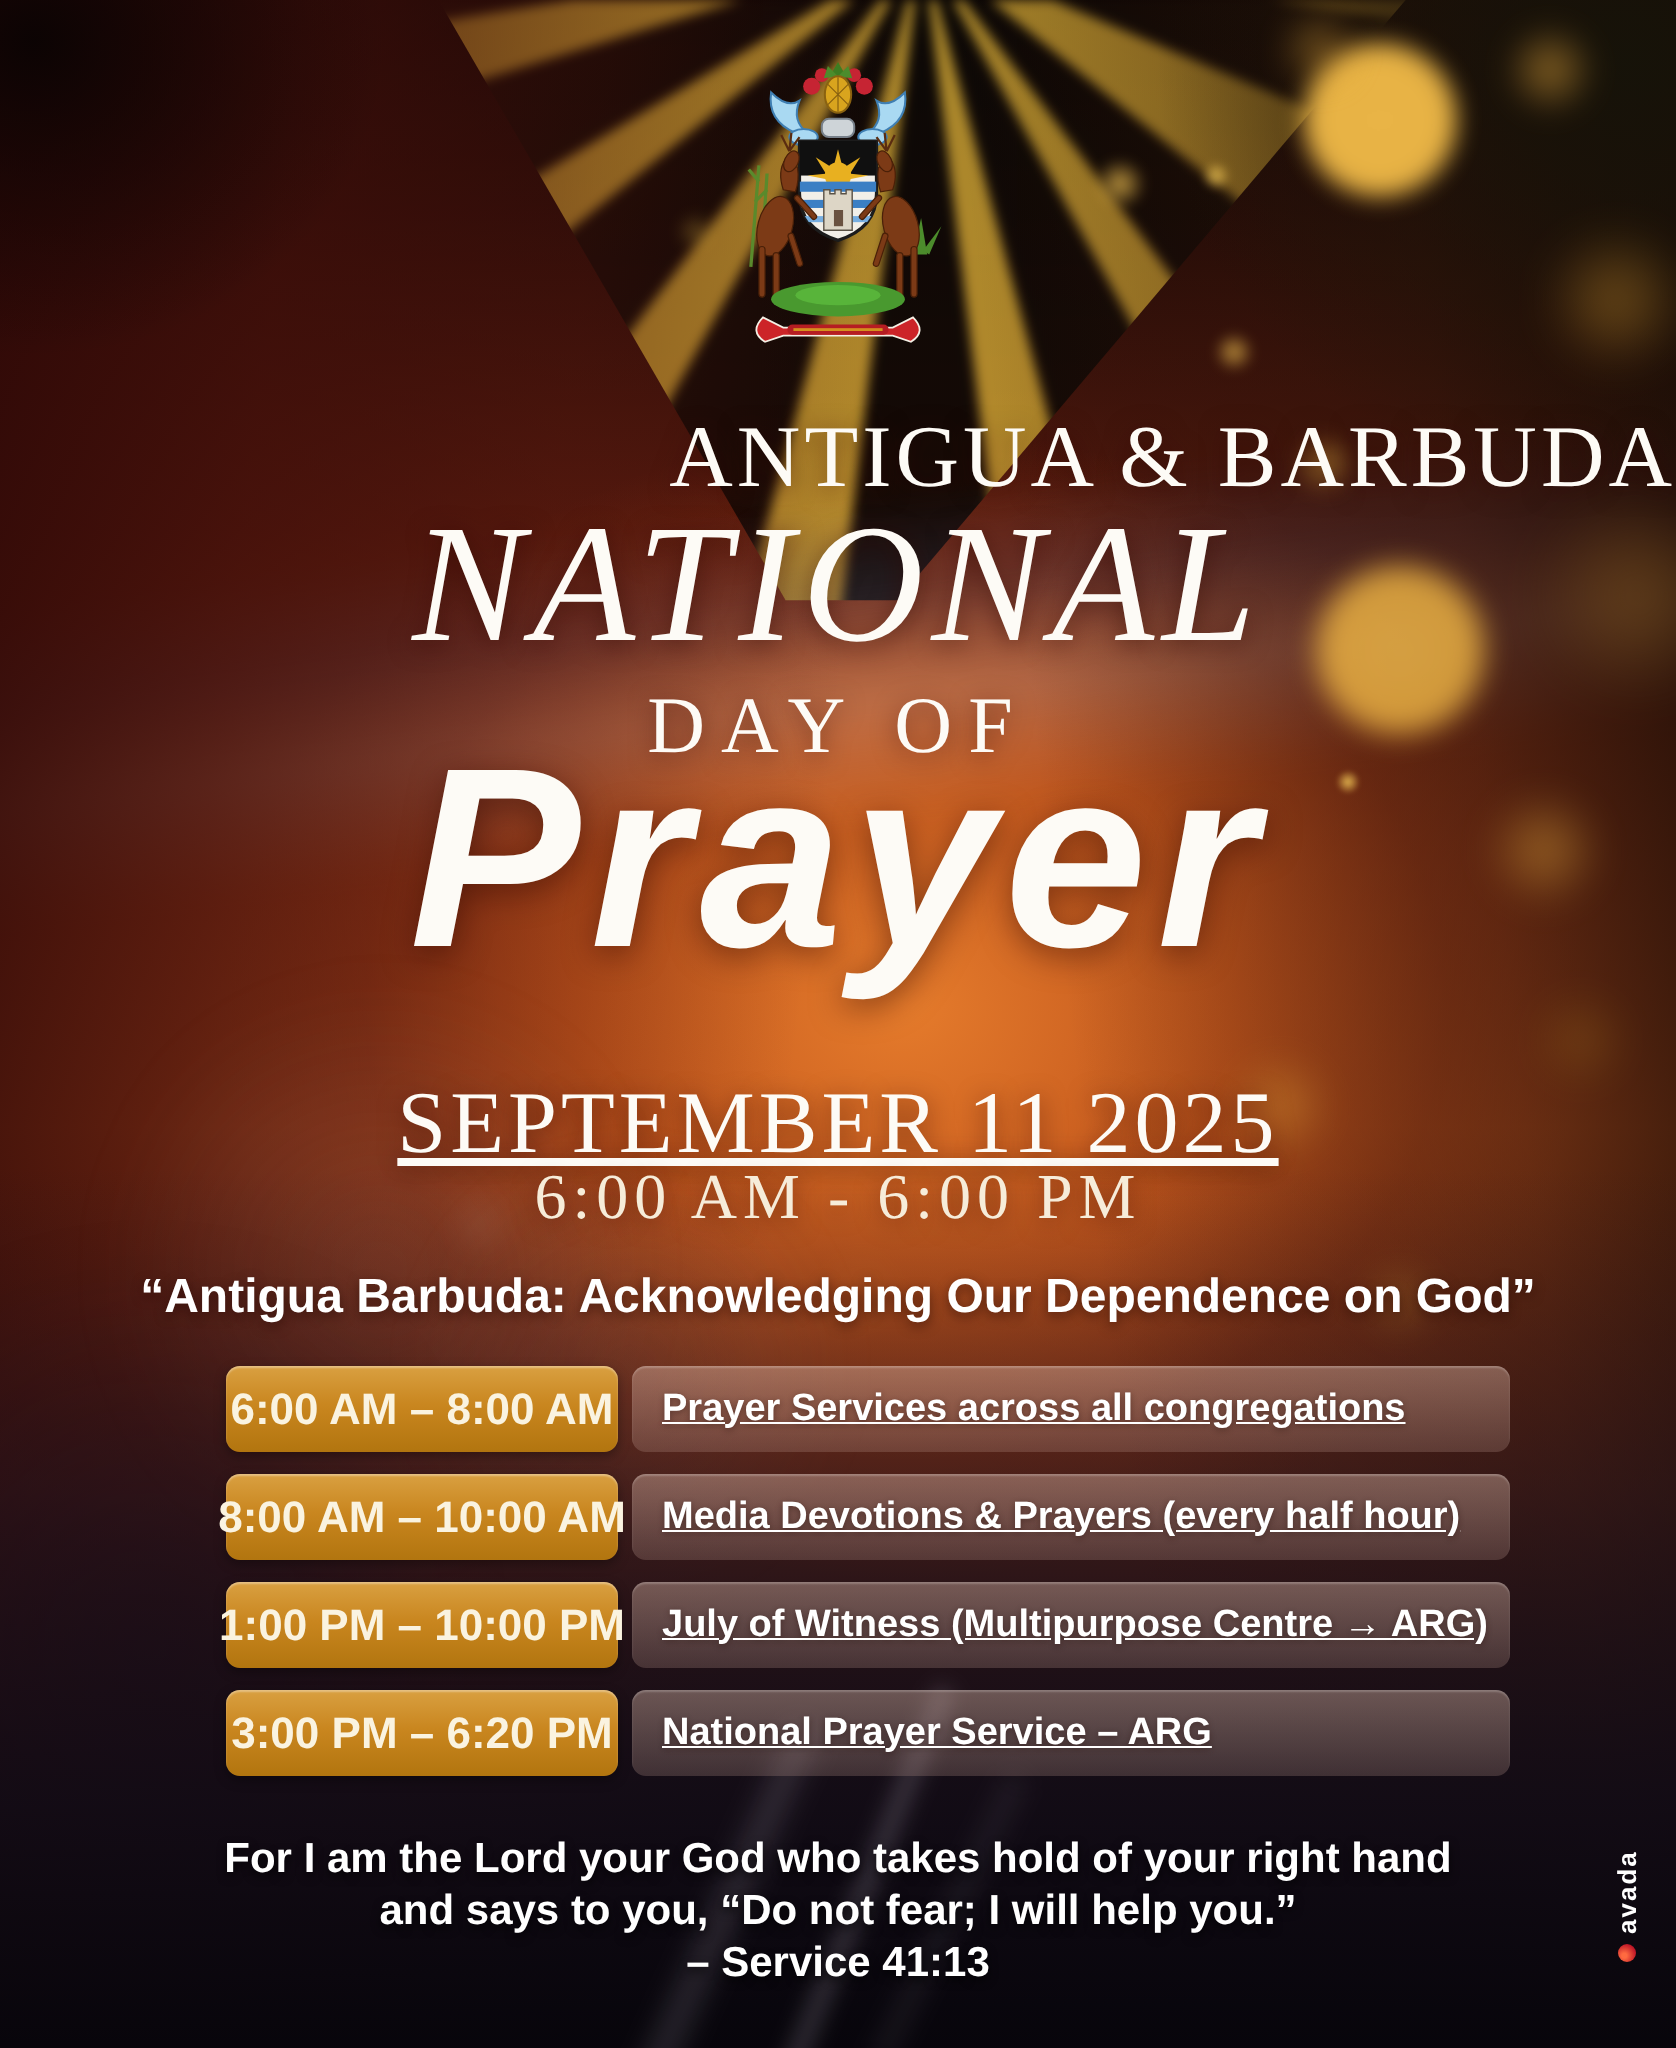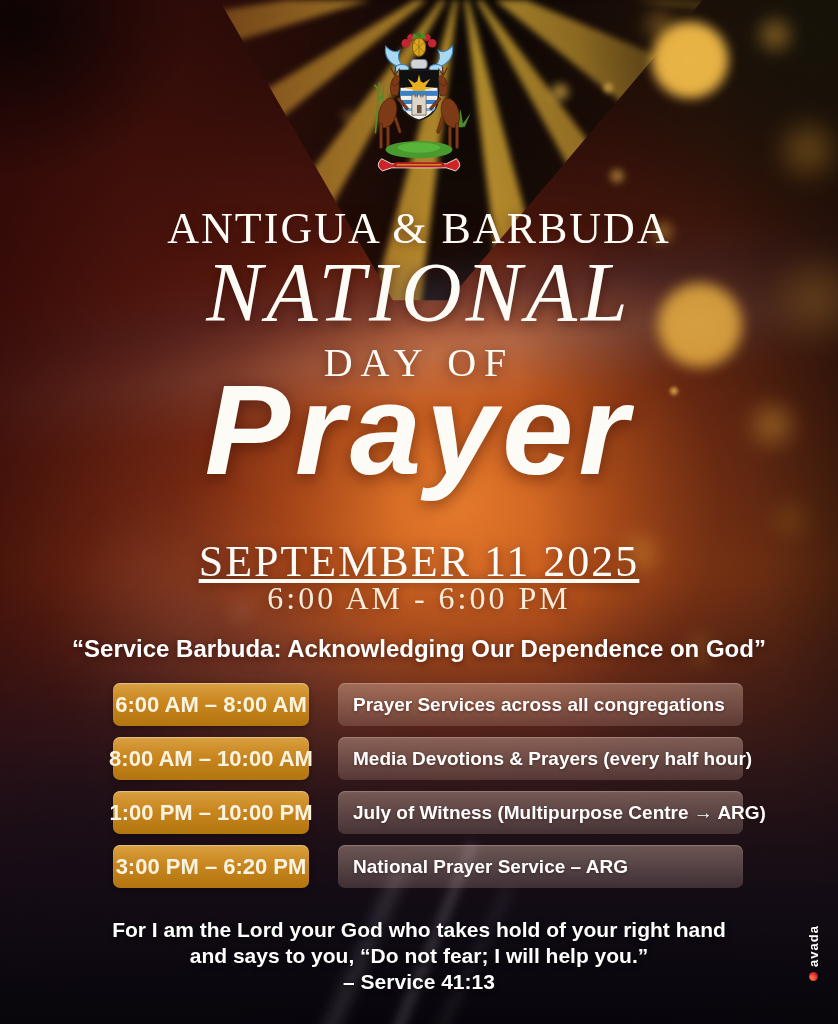--- a/index.html
+++ b/index.html
@@ -44,46 +44,47 @@
       rgba(17,11,21,.92) 88%, rgba(7,5,11,.98) 100%);
   }
 
   .bk { position:absolute; border-radius:50%; pointer-events:none; }
   .streak { position:absolute; border-radius:8px; pointer-events:none; }
   .smoke { position:absolute; border-radius:50%; pointer-events:none; }
 
   
   .ctext { position:absolute; left:0; right:0; text-align:center; color:#fdfbf6; z-index:5; }
   .serif { font-family:"Liberation Serif", serif; line-height:1; text-shadow:0 2px 12px rgba(50,8,0,.55); }
-  .t-country  { top:207px; font-size:44px; letter-spacing:2px; }
+  .t-country  { top:207px; font-size:44px; letter-spacing:2px;text-align:right; }
   .t-national { top:251px; font-size:84px; letter-spacing:4px;font-style:italic; }
   .t-dayof    { top:343px; font-size:40px; letter-spacing:8px; }
   .t-prayer   { top:366px; font-family:Liberation Sans, sans-serif; font-style:italic; font-weight:bold;
                 font-size:128px; letter-spacing:5px; line-height:1; text-shadow:0 4px 16px rgba(50,8,0,.5); }
   .t-date     { top:540px; font-size:44px; letter-spacing:2px;text-decoration:underline; }
   .t-time     { top:582px; font-size:32px; letter-spacing:3px; color:#f6ecd9; }
   .t-theme    { top:635px; font-size:24px; font-weight:bold; color:#ffffff;
                 text-shadow:0 2px 6px rgba(40,10,5,.6); }
 
   .schedule { position:absolute; left:113px; top:683px; z-index:5; }
   .row { display:flex; height:43px; margin-bottom:11px; }
   .cell-time {
     width:196px; border-radius:7px;
     background:linear-gradient(180deg,#d9a041 0%, #c9861f 45%, #b2750f 100%);
     box-shadow: inset 0 1px 1px rgba(255,255,255,.35), 0 2px 6px rgba(0,0,0,.35);
     display:flex; align-items:center; justify-content:center;
     color:#faf3e0; font-weight:bold; font-size:22px; white-space:nowrap;
   }
   .cell-event {
-    width:405px; margin-left:29px; border-radius:7px;
+    width:439px; margin-left:7px; border-radius:7px;
     background:linear-gradient(180deg, rgba(228,192,176,.40) 0%, rgba(186,150,140,.26) 100%);
     box-shadow: inset 0 1px 1px rgba(255,255,255,.22);
     display:flex; align-items:center; padding-left:15px;
     color:#ffffff; font-weight:bold; font-size:19px; white-space:nowrap;
     text-shadow:0 1px 3px rgba(40,15,10,.45);
+    text-decoration:underline;
   }
 
   .verse { top:917px; font-size:21px; font-weight:bold; line-height:26px; color:#fff;
            text-shadow:0 2px 5px rgba(0,0,0,.7); z-index:5; }
 
   .watermark {
     position:absolute; left:770px; top:930px; width:86px; height:16px;
     transform:rotate(-90deg); transform-origin:43px 8px;
     display:flex; align-items:center; gap:5px; z-index:6;
     color:#fff; font-size:13px; font-weight:bold; letter-spacing:1px;
@@ -233,21 +234,21 @@
       <rect x="33" y="132.3" width="44" height="1.4" fill="#d9a41e" opacity=".85"></rect>
       </g>
   </svg>
 
   <div class="ctext serif t-country">ANTIGUA &amp; BARBUDA</div>
   <div class="ctext serif t-national">NATIONAL</div>
   <div class="ctext serif t-dayof">DAY OF</div>
   <div class="ctext t-prayer">Prayer</div>
   <div class="ctext serif t-date">SEPTEMBER 11 2025</div>
   <div class="ctext serif t-time">6:00 AM - 6:00 PM</div>
-  <div class="ctext t-theme">“Service Barbuda: Acknowledging Our Dependence on God”</div>
+  <div class="ctext t-theme">“Antigua Barbuda: Acknowledging Our Dependence on God”</div>
 
   <div class="schedule">
     <div class="row">
       <div class="cell-time">6:00 AM – 8:00 AM</div>
       <div class="cell-event">Prayer Services across all congregations</div>
     </div>
     <div class="row">
       <div class="cell-time">8:00 AM – 10:00 AM</div>
       <div class="cell-event">Media Devotions &amp; Prayers (every half hour)</div>
     </div>

